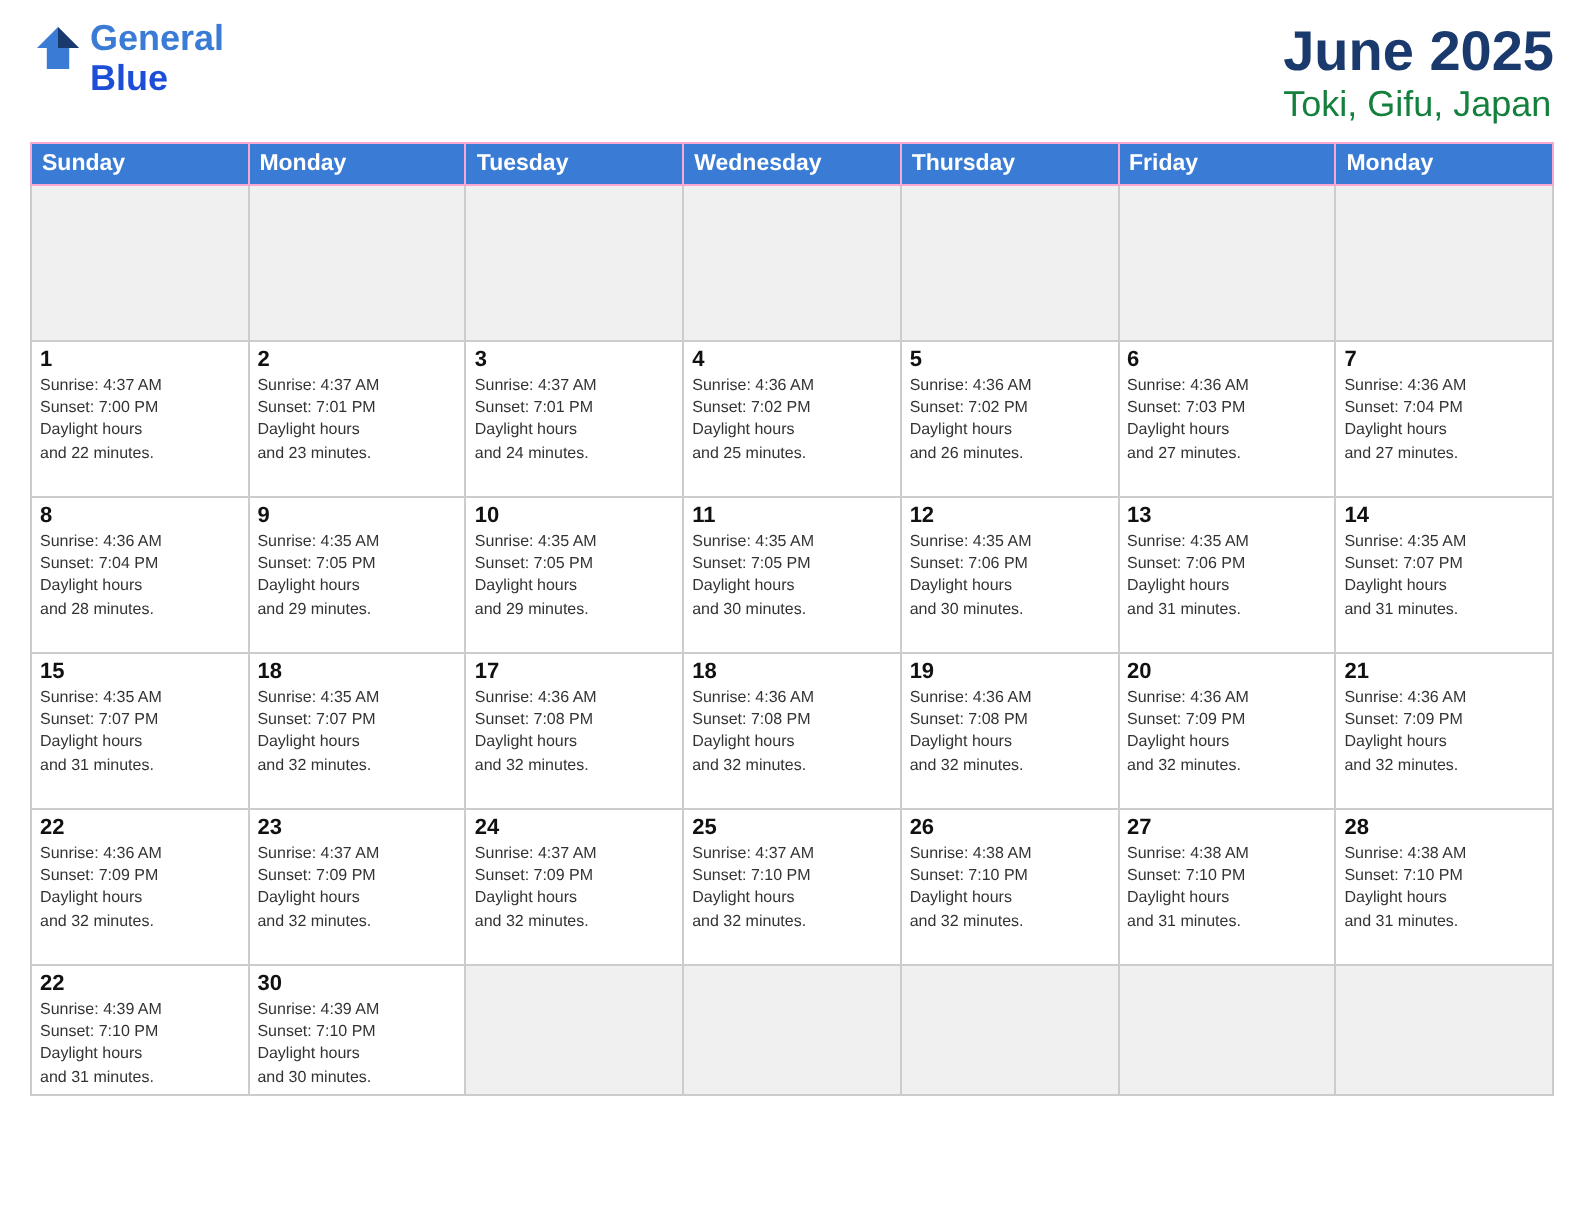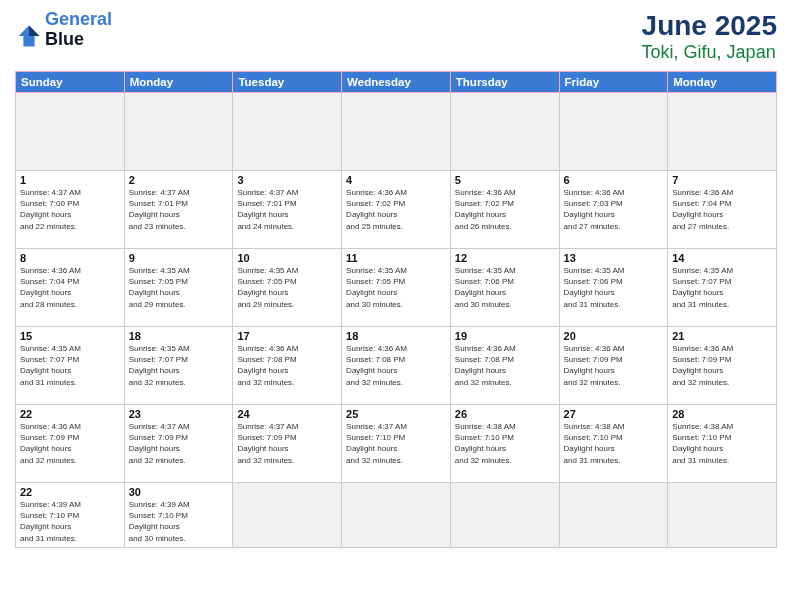--- a/index.html
+++ b/index.html
@@ -17,21 +17,21 @@
       padding: 10px 15px 10px 15px;
     }
     .header {
       display: flex;
       justify-content: space-between;
       align-items: flex-start;
       margin-bottom: 8px;
     }
     .logo {
       display: flex;
-      align-items: flex-end;
+      align-items: flex-start;
     }
     .logo-text {
       font-size: 18px;
       font-weight: bold;
       color: #1a3a6e;
       line-height: 1.1;
     }
     .logo-text span {
       color: #3a7bd5;
     }
@@ -101,21 +101,21 @@
 <div class="page">
   <div class="header">
     <div class="logo">
       <svg class="logo-icon" viewBox="0 0 40 40">
         <polygon points="20,5 35,20 28,20 28,35 12,35 12,20 5,20" fill="#3a7bd5"></polygon>
         <polygon points="20,5 35,20 20,20" fill="#1a3a6e"></polygon>
       </svg>
       <div>
         <div class="logo-text">
           <span>General</span><br>
-          <span style="color:#0f172a">Blue</span>
+          <span style="color:#1d4ed8">Blue</span>
         </div>
       </div>
     </div>
     <div class="title-block">
       <div class="calendar-title">June 2025</div>
       <div class="calendar-subtitle">Toki, Gifu, Japan</div>
     </div>
   </div>
 
   <table class="calendar">

